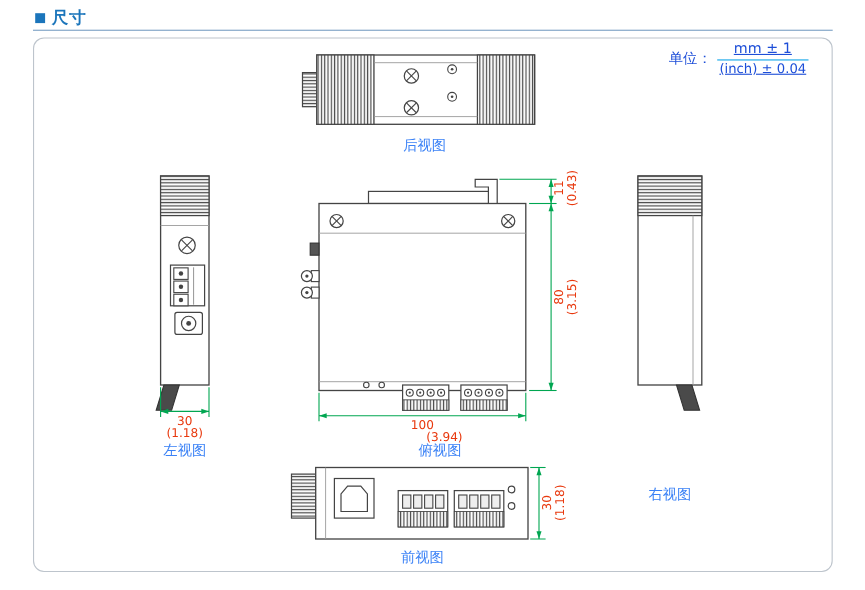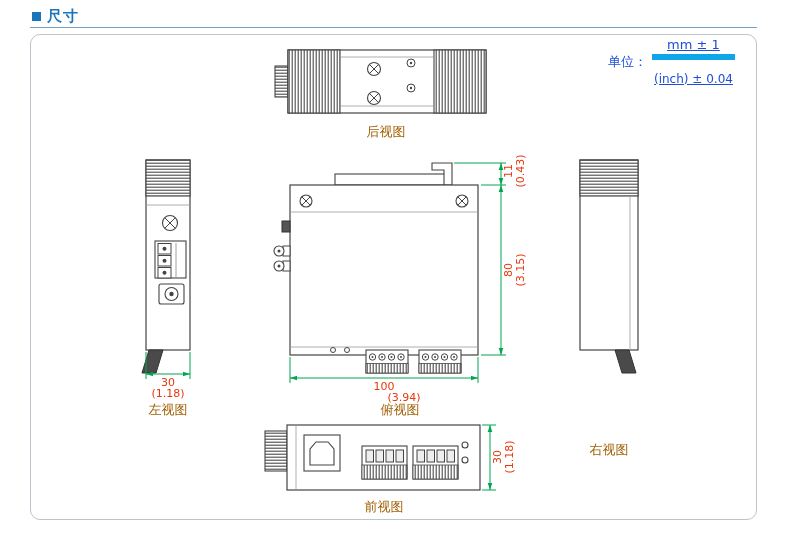--- a/index.html
+++ b/index.html
@@ -12,22 +12,22 @@
   .bullet { width:9px; height:9px; background:var(--blue); display:inline-block; }
   .title  { color:var(--blue); font-size:15px; font-weight:bold; letter-spacing:1px; }
   .header-rule { position:absolute; left:30px; top:27px; width:727px; height:1px; background:#7aa0c4; }
   .frame { position:absolute; left:30px; top:34px; width:727px; height:486px;
            border:1px solid #bdc4cc; border-radius:10px; box-sizing:border-box; }
   .drawing-svg { position:absolute; left:0; top:0; }
   .unit { position:absolute; left:608px; top:37px; display:flex; align-items:center; gap:5px;
           color:#1d4ed8; font-size:13px; }
   .unit-frac { display:inline-flex; flex-direction:column; align-items:center;text-decoration:underline; }
   .unit-mm   { padding:0 4px 2px; font-size:13px; }
-  .unit-inch { border-top:6px solid #0ea5e9; padding:12px 2px 0; font-size:12px; }
-  .view-label { position:absolute; transform:translateX(-50%); font-size:13px; color:#a16207;
+  .unit-inch { border-top:1px solid #0ea5e9; padding:0 2px 0; font-size:12px; }
+  .view-label { position:absolute; transform:translateX(-50%); font-size:13px; color:#3b82f6;
                 white-space:nowrap; }
   .dim-text { position:absolute; transform:translateX(-50%); font-size:11px; line-height:11px;
               color:var(--red); white-space:nowrap; }
   .vdim { position:absolute; transform:translate(-50%,-50%); }
   .vdim-inner { transform:rotate(-90deg); text-align:center; font-size:11px; line-height:12px;
                 color:var(--red); white-space:nowrap; }
 </style>
 </head>
 <body>
 

